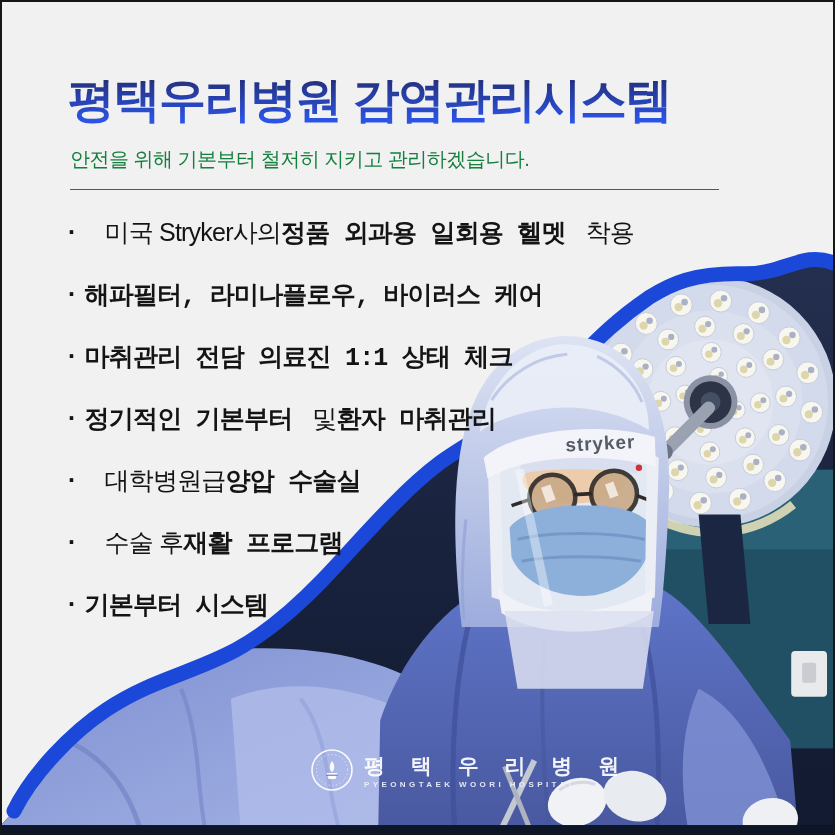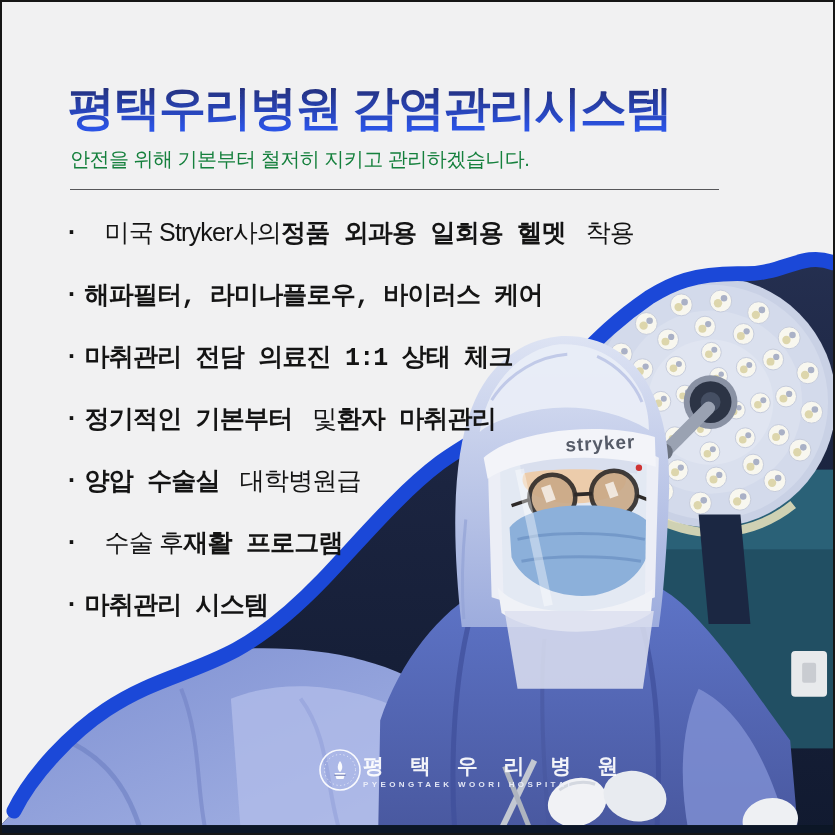--- a/index.html
+++ b/index.html
@@ -3,35 +3,35 @@
 <meta charset="utf-8">
 <style>
   html,body{margin:0;padding:0;background:#dcdcde;}
   .canvas{
     position:relative;width:835px;height:835px;box-sizing:border-box;
     background:var(--bg,#f1f1f2);border:2px solid #161616;overflow:hidden;
     font-family:"Liberation Sans","DejaVu Sans",sans-serif;
   }
   .photo-svg{position:absolute;left:0;top:0;width:100%;height:100%;}
   .title{
-    position:absolute;left:66px;top:80px;font-size:47px;font-weight:900;
+    position:absolute;left:66px;top:72px;font-size:47px;font-weight:900;
     letter-spacing:-1.5px;line-height:1.1;
     background:linear-gradient(180deg,var(--title-g1,#24307c) 10%,var(--title-g2,#2b54e6) 90%);
     -webkit-background-clip:text;background-clip:text;
     -webkit-text-fill-color:transparent;color:#2140b8;white-space:nowrap;
   }
   .subtitle{position:absolute;left:68px;top:144px;font-size:20px;color:#15803d;letter-spacing:-0.5px;white-space:nowrap;}
   .divider{position:absolute;left:68px;top:187px;width:649px;border-top:1.6px solid #57575a;}
   .list{position:absolute;left:66px;top:199px;}
   .row{height:62px;display:flex;align-items:center;font-size:25px;color:#141414;letter-spacing:-0.8px;white-space:nowrap;}
   .bullet{font-weight:800;margin-right:9px;}
   .seg.r{font-weight:500;margin-left:20px;}
   .seg.b{font-weight:800;font-family:Liberation Mono, monospace;}
   .logo{
-    position:absolute;left:316px;top:746px;display:flex;align-items:center;gap:1px;
+    position:absolute;left:308px;top:746px;display:flex;align-items:center;gap:10px;
     opacity:.93;
   }
   .logo-texts{display:flex;flex-direction:column;}
   .logo-kr{font-size:21px;font-weight:700;color:#ffffff;letter-spacing:10px;white-space:nowrap;}
   .logo-en{font-size:8px;font-weight:600;color:#eef1fb;letter-spacing:3.4px;white-space:nowrap;}
 </style>
 </head>
 <body>
 
 <div class="canvas">
@@ -314,31 +314,31 @@
       <span class="seg b">마취관리 전담 의료진 1:1 상태 체크</span>
     </div>
     <div class="row">
       <span class="bullet">·</span>
       <span class="seg b">정기적인 기본부터 </span>
       <span class="seg r">및 </span>
       <span class="seg b">환자 마취관리</span>
     </div>
     <div class="row">
       <span class="bullet">·</span>
+      <span class="seg r">대학병원급 </span>
       <span class="seg b">양압 수술실</span>
-      <span class="seg r">대학병원급 </span>
     </div>
     <div class="row">
       <span class="bullet">·</span>
       <span class="seg r">수술 후 </span>
       <span class="seg b">재활 프로그램</span>
     </div>
     <div class="row">
       <span class="bullet">·</span>
-      <span class="seg b">마취관리 시스템</span>
+      <span class="seg b">기본부터 시스템</span>
     </div>
   </div>
 
   <div class="logo">
     <svg width="44" height="44" viewBox="-22 -22 44 44">
       <circle cx="0" cy="0" r="20" fill="none" stroke="#ffffff" stroke-width="1.6"></circle>
       <circle cx="0" cy="0" r="15.5" fill="none" stroke="#ffffff" stroke-width="0.8" stroke-dasharray="1.2 2.6" opacity="0.85"></circle>
       <path d="M 0,-9 C 3,-5 3,-1 0,2 C -3,-1 -3,-5 0,-9 Z" fill="#ffffff"></path>
       <path d="M -5.5,3 L 5.5,3 L 3.5,9 L -3.5,9 Z" fill="#ffffff"></path>
       <line x1="-5.5" y1="5.2" x2="5.5" y2="5.2" stroke="#2a3a8a" stroke-width="0.8"></line>

